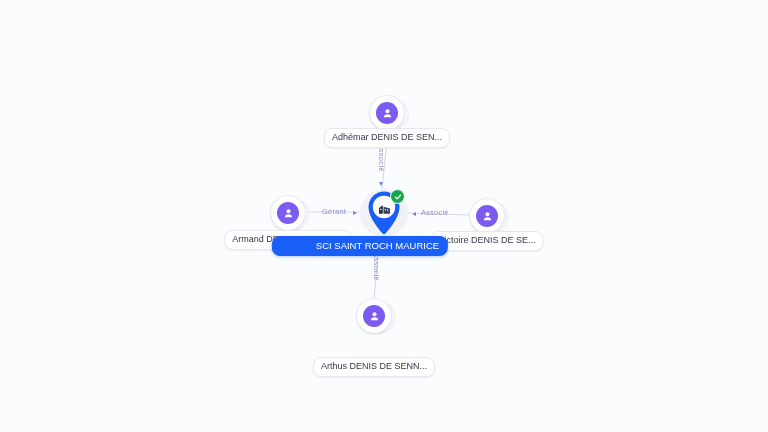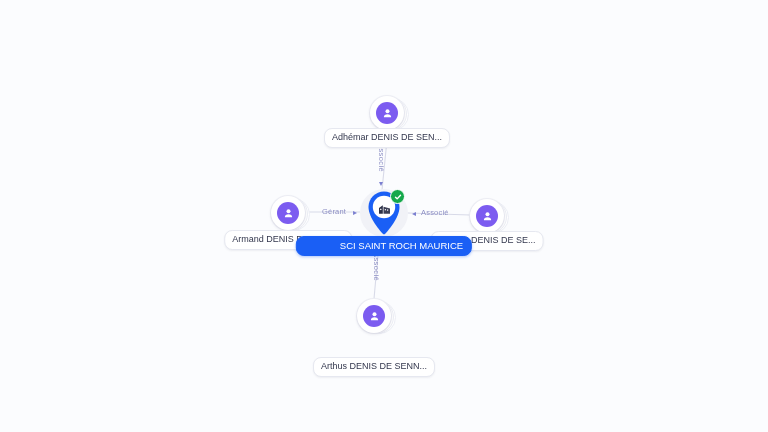--- a/index.html
+++ b/index.html
@@ -265,15 +265,15 @@
           </svg>
         </div>
         <div class="check-badge">
           <svg width="8" height="8" viewBox="0 0 24 24" fill="none" stroke="#ffffff" stroke-width="4.2" stroke-linecap="round" stroke-linejoin="round">
             <path d="M4.5 12.6l5 5 10-11"></path>
           </svg>
         </div>
       </div>
     </div>
   </div>
-  <div class="node-label selected" style="left:384px; top:236px;padding-left:43px;">SCI SAINT ROCH MAURICE</div>
+  <div class="node-label selected" style="left:360px; top:236px;padding-left:43px;">SCI SAINT ROCH MAURICE</div>
 
 </div>
 
 </body></html>

